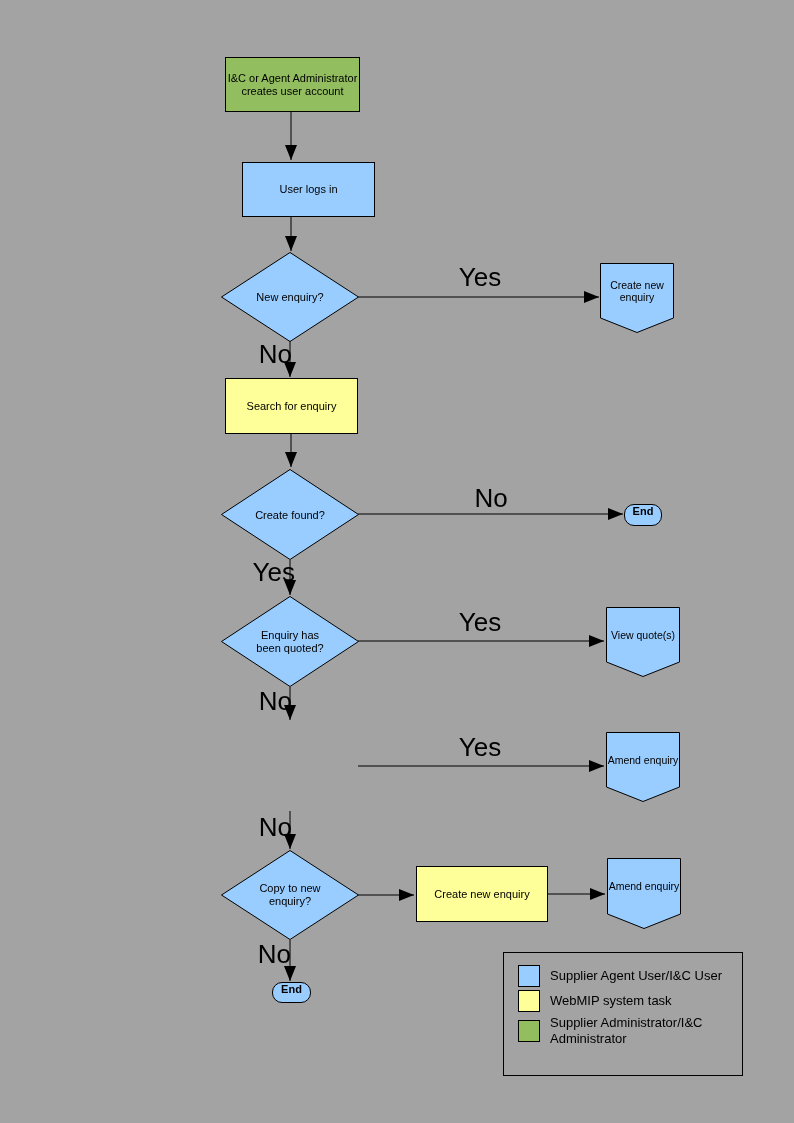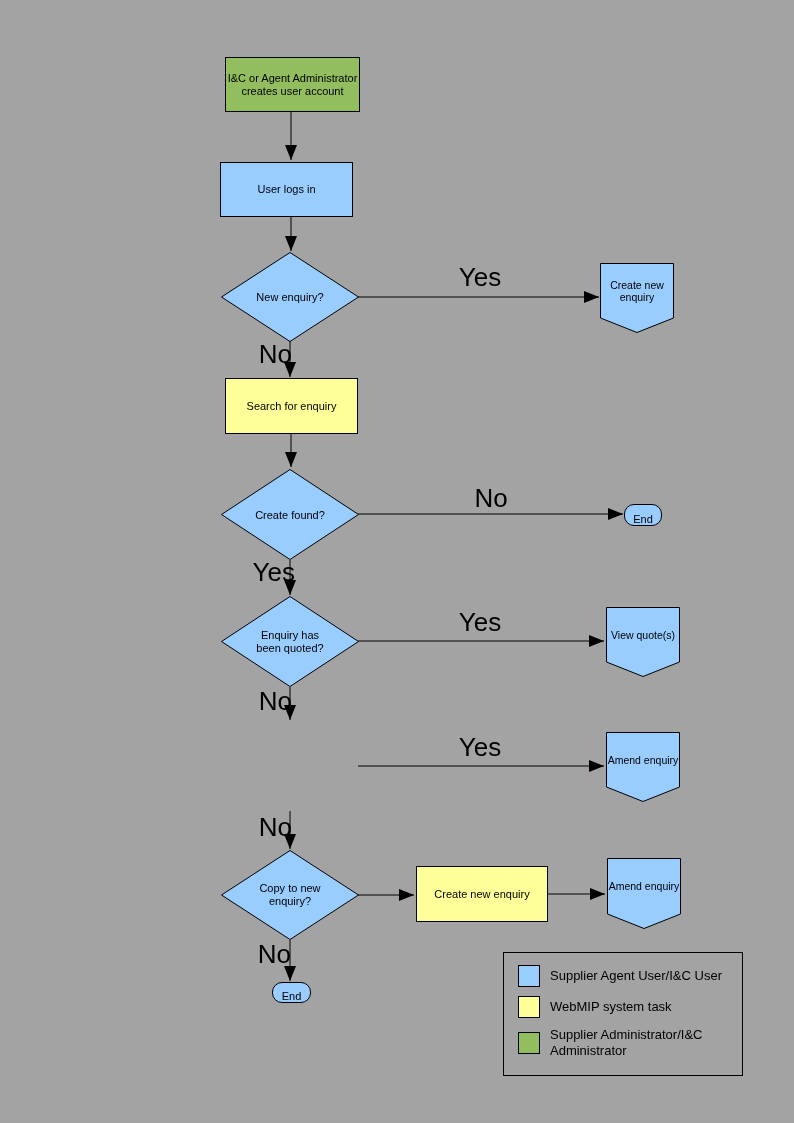--- a/index.html
+++ b/index.html
@@ -21,32 +21,32 @@
     width: 72px; text-align: center; font-size: 11px; line-height: 13px;
   }
   .pentagon .lbl {
     position: absolute; left: 0; top: 0; width: 74px; height: 56px;
     display: flex; align-items: center; justify-content: center;
     text-align: center; font-size: 10.5px; line-height: 12px;
   }
 
   .end-pill {
     position: absolute; border: 1px solid #000; border-radius: 10px; box-sizing: border-box;
-    display: flex; align-items: flex-end; justify-content: center; font-size: 11px;
+    display: flex; align-items: flex-start; justify-content: center; font-size: 11px; font-weight: bold;
   }
 
   .edge-label { position: absolute; font-size: 26px; line-height: 28px; white-space: nowrap; }
   .edge-label.right-align { text-align: right; }
   .edge-label.center-align { text-align: center; }
 
   .legend {
     position: absolute; left: 503px; top: 952px; width: 240px; height: 124px;
     border: 1px solid #000; box-sizing: border-box;
     display: flex; flex-direction: column; justify-content: space-between;
-    padding: 12px 10px 16px 14px;
+    padding: 12px 10px 28px 14px;
   }
   .legend-item { display: flex; align-items: center; }
   .legend-swatch {
     width: 22px; height: 22px; border: 1px solid #000; box-sizing: border-box;
     flex: 0 0 auto; margin-right: 10px;
   }
   .legend-label { font-size: 13px; line-height: 16px; max-width: 190px; }
 </style>
 </head>
 <body>
@@ -72,21 +72,21 @@
     <line x1="290" y1="811" x2="290" y2="849" stroke="#000" stroke-width="1" marker-end="url(#arrow)"></line>
     <line x1="358" y1="895" x2="414" y2="895" stroke="#000" stroke-width="1" marker-end="url(#arrow)"></line>
     <line x1="548" y1="894" x2="605" y2="894" stroke="#000" stroke-width="1" marker-end="url(#arrow)"></line>
     <line x1="290" y1="940" x2="290" y2="981" stroke="#000" stroke-width="1" marker-end="url(#arrow)"></line>
   </svg>
 
   <div class="node-rect" style="left: 225px; top: 57px; width: 135px; height: 55px; background-color: rgb(147, 190, 96);">
     <span class="lbl">I&amp;C or Agent Administrator creates user account</span>
   </div>
 
-  <div class="node-rect" style="left: 220px; top: 162px; width: 133px; height: 55px; background-color: rgb(153, 204, 255);">
+  <div class="node-rect" style="left: 242px; top: 162px; width: 133px; height: 55px; background-color: rgb(153, 204, 255);">
     <span class="lbl">User logs in</span>
   </div>
 
   <div class="diamond" style="left:221px; top:252px; width:138px; height:90px;">
     <svg width="138" height="90" viewBox="0 0 138 90">
       <polygon points="69,0.5 137.5,45 69,89.5 0.5,45" stroke="#000" stroke-width="1" fill="#99CCFF"></polygon>
     </svg>
     <span class="lbl">New enquiry?</span>
   </div>
 

